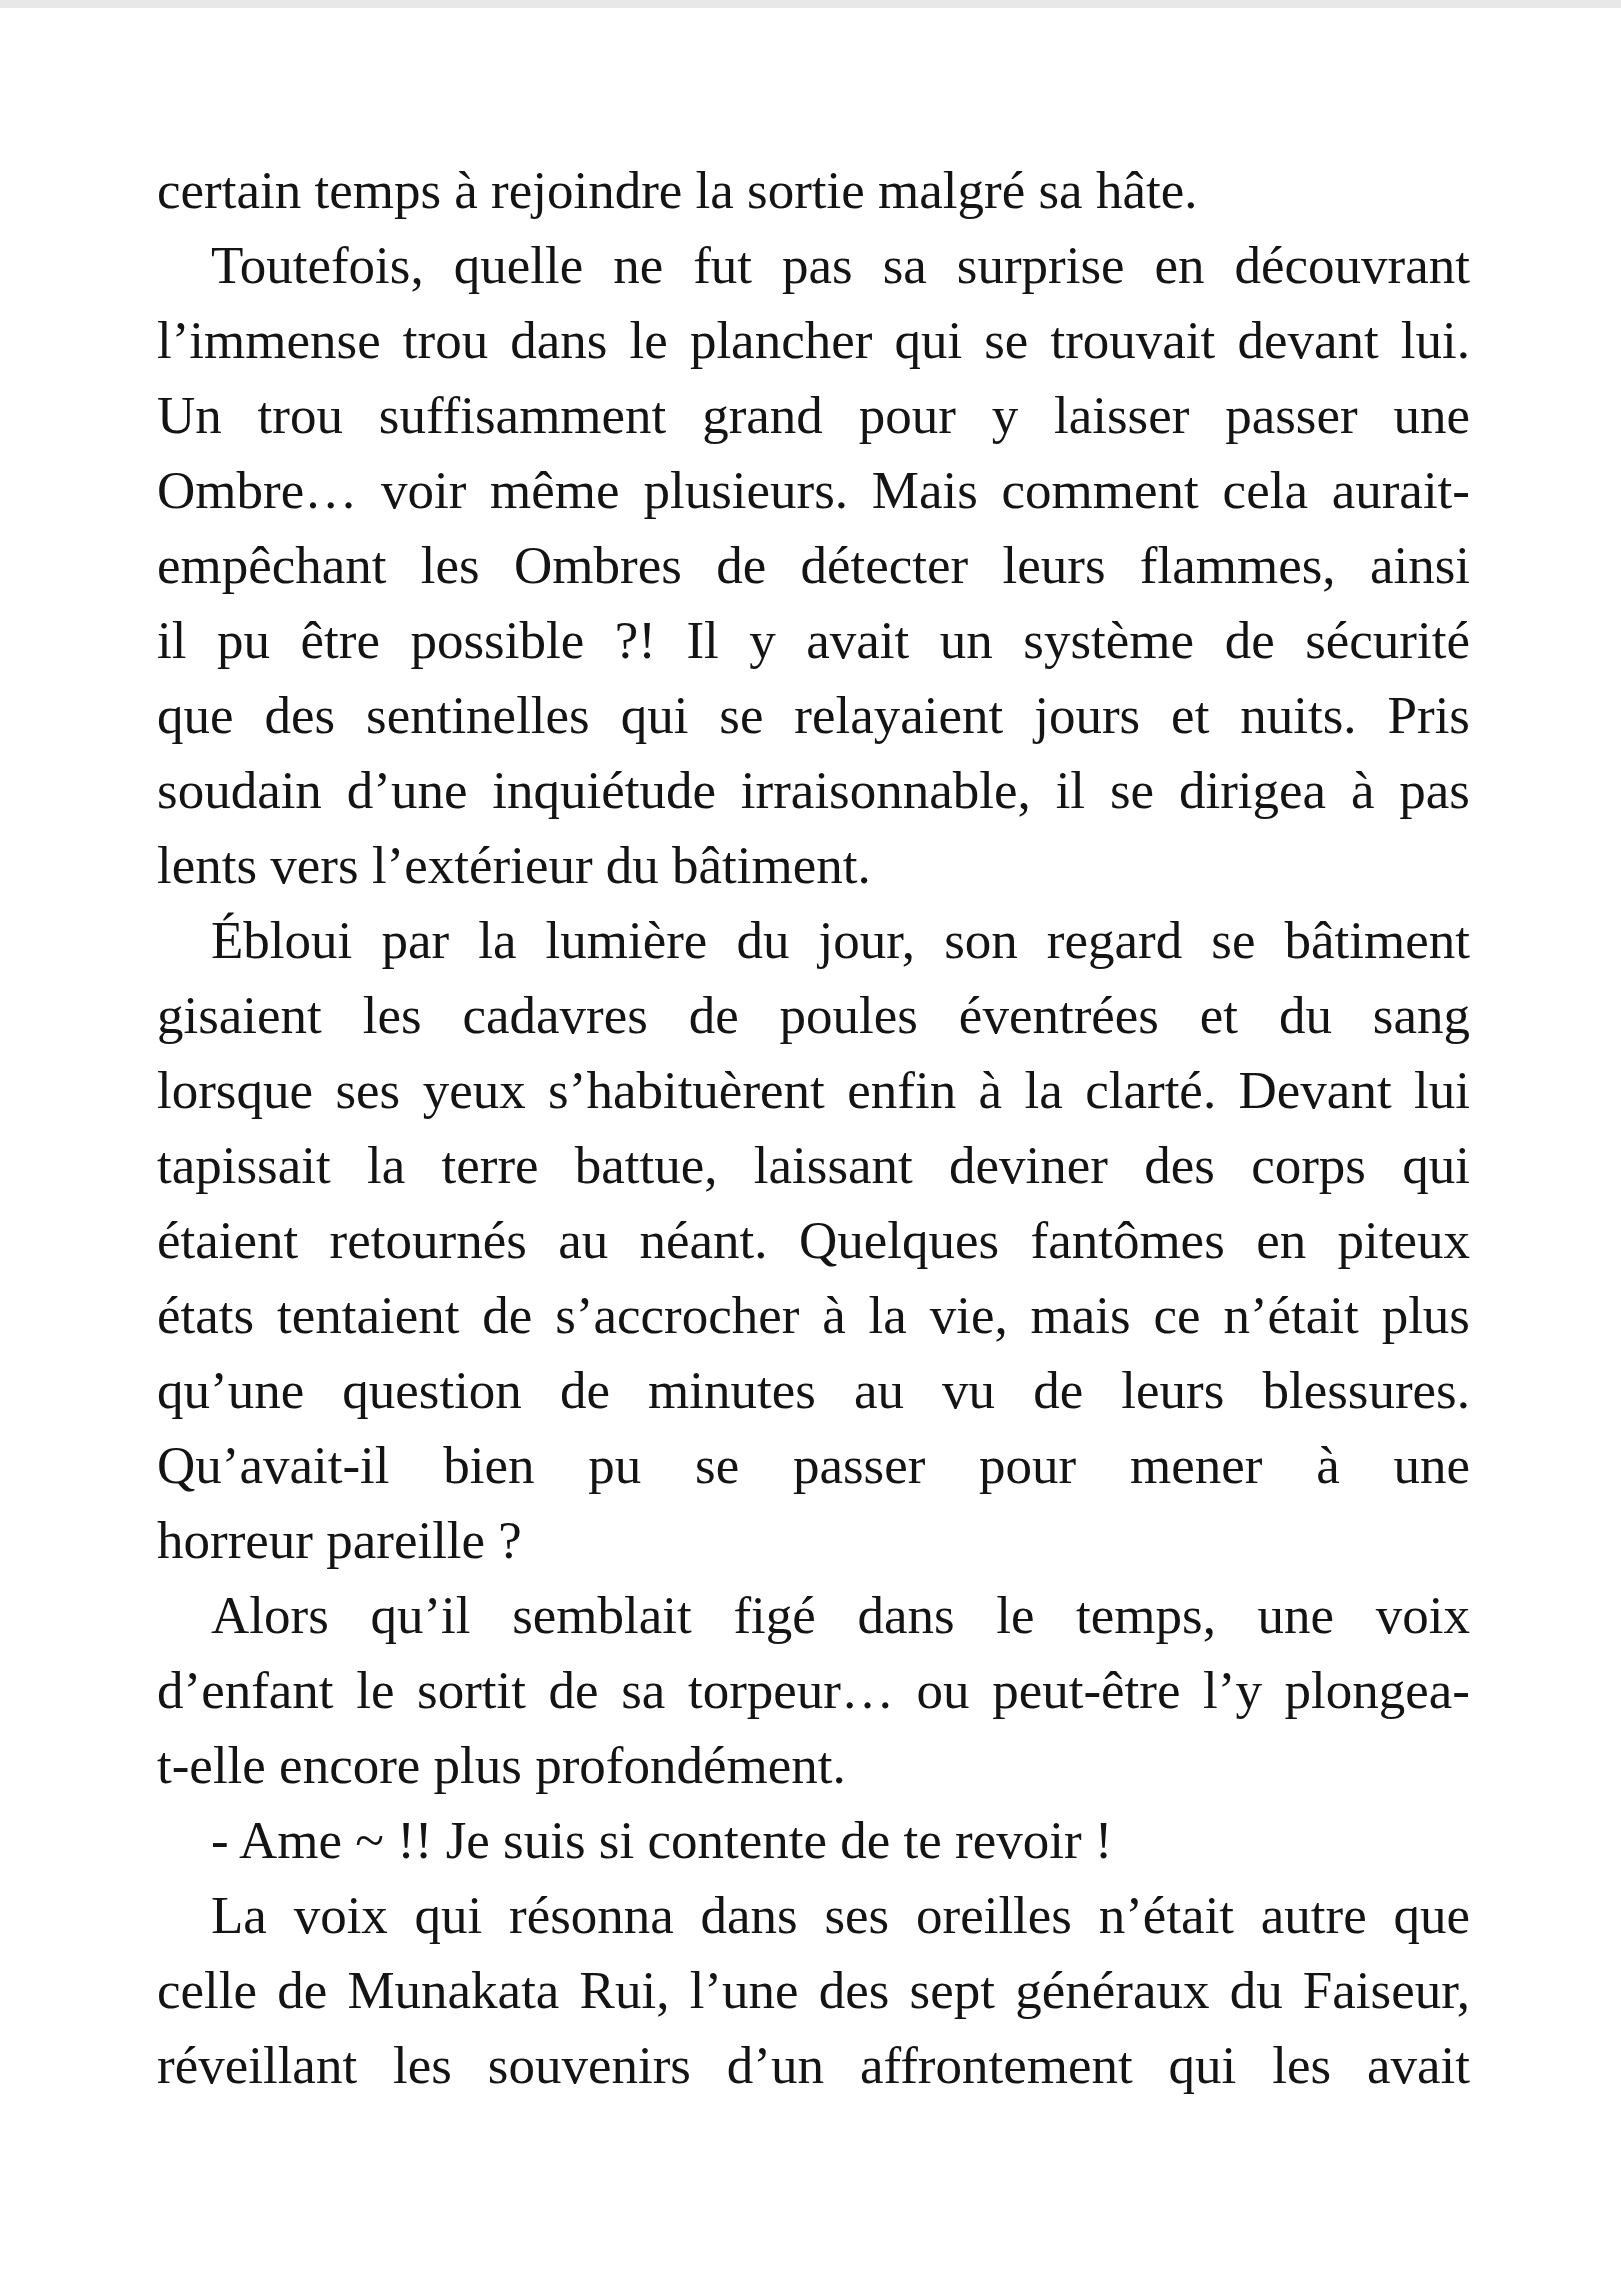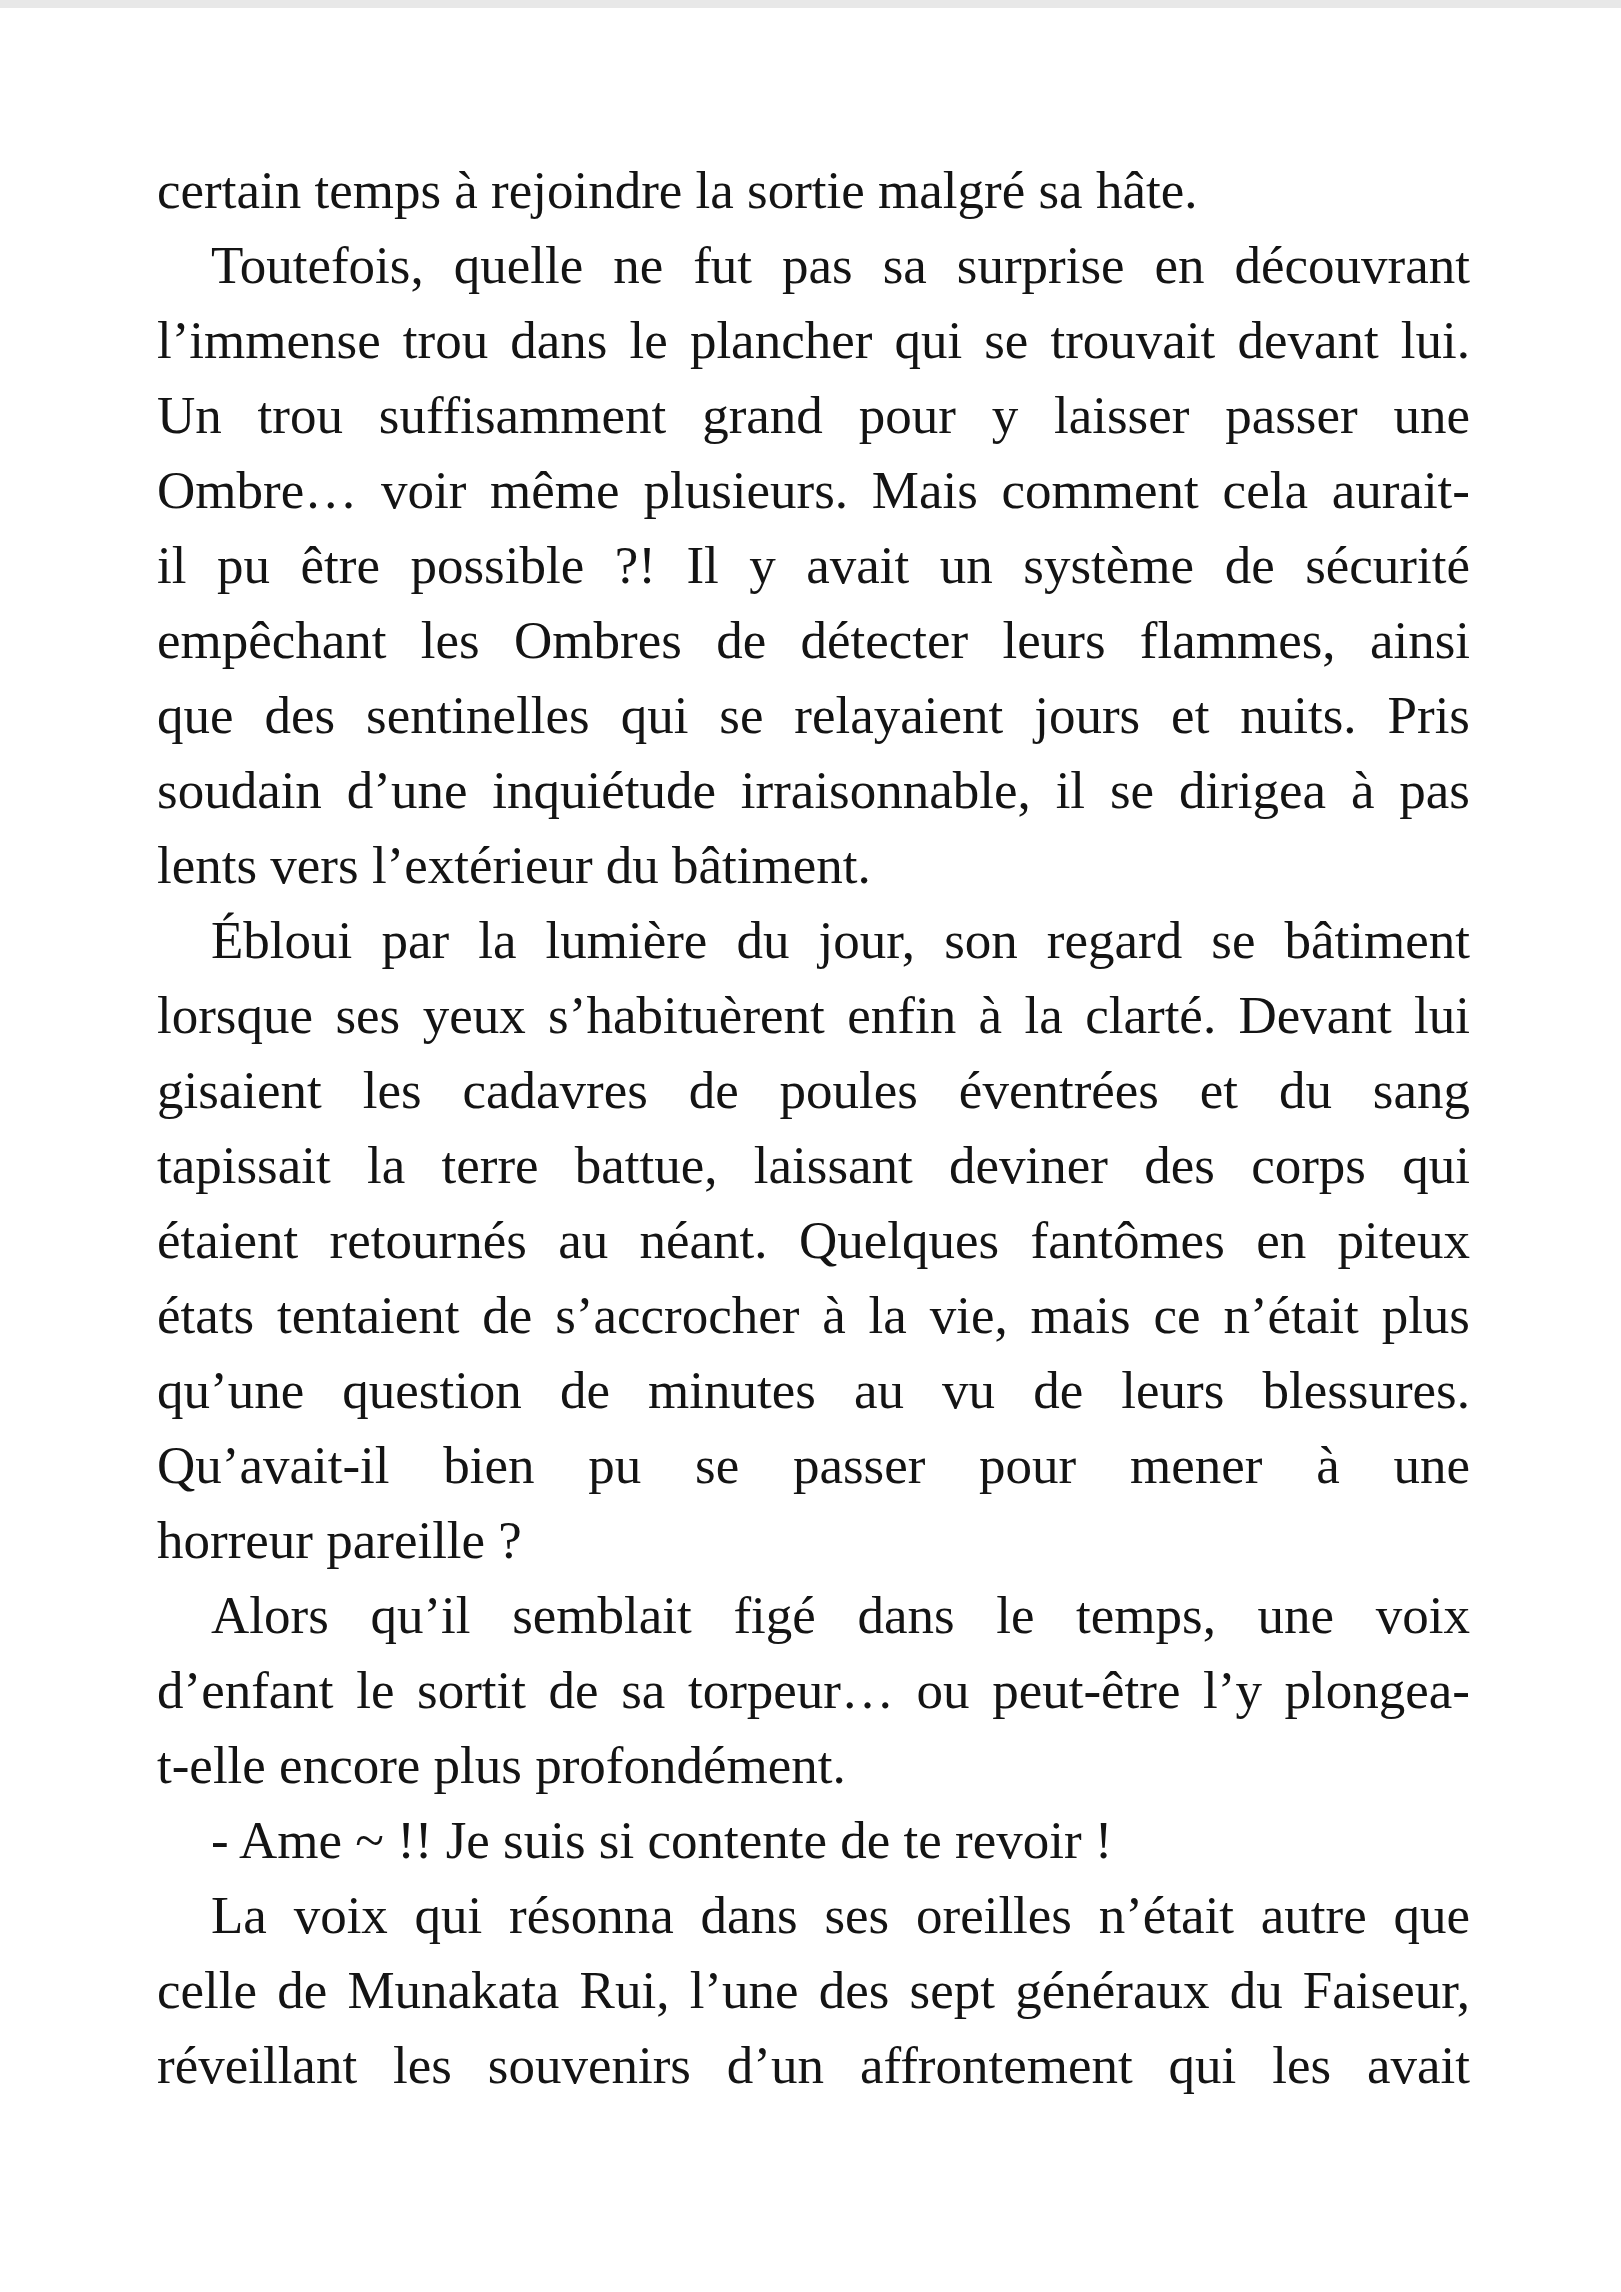--- a/index.html
+++ b/index.html
@@ -43,28 +43,28 @@
 </head>
 <body>
 
 <div class="book-page">
   <div class="text-block">
     <div class="line end">certain temps à rejoindre la sortie malgré sa hâte.</div>
     <div class="line indent">Toutefois, quelle ne fut pas sa surprise en découvrant</div>
     <div class="line">l’immense trou dans le plancher qui se trouvait devant lui.</div>
     <div class="line">Un trou suffisamment grand pour y laisser passer une</div>
     <div class="line">Ombre… voir même plusieurs. Mais comment cela aurait-</div>
+    <div class="line">empêchant les Ombres de détecter leurs flammes, ainsi</div>
     <div class="line">il pu être possible ?! Il y avait un système de sécurité</div>
-    <div class="line">empêchant les Ombres de détecter leurs flammes, ainsi</div>
     <div class="line">que des sentinelles qui se relayaient jours et nuits. Pris</div>
     <div class="line">soudain d’une inquiétude irraisonnable, il se dirigea à pas</div>
     <div class="line end">lents vers l’extérieur du bâtiment.</div>
     <div class="line indent">Ébloui par la lumière du jour, son regard se bâtiment</div>
+    <div class="line">gisaient les cadavres de poules éventrées et du sang</div>
     <div class="line">lorsque ses yeux s’habituèrent enfin à la clarté. Devant lui</div>
-    <div class="line">gisaient les cadavres de poules éventrées et du sang</div>
     <div class="line">tapissait la terre battue, laissant deviner des corps qui</div>
     <div class="line">étaient retournés au néant. Quelques fantômes en piteux</div>
     <div class="line">états tentaient de s’accrocher à la vie, mais ce n’était plus</div>
     <div class="line">qu’une question de minutes au vu de leurs blessures.</div>
     <div class="line">Qu’avait-il bien pu se passer pour mener à une</div>
     <div class="line end">horreur pareille ?</div>
     <div class="line indent">Alors qu’il semblait figé dans le temps, une voix</div>
     <div class="line">d’enfant le sortit de sa torpeur… ou peut-être l’y plongea-</div>
     <div class="line end">t-elle encore plus profondément.</div>
     <div class="line indent end">- Ame ~ !! Je suis si contente de te revoir !</div>

